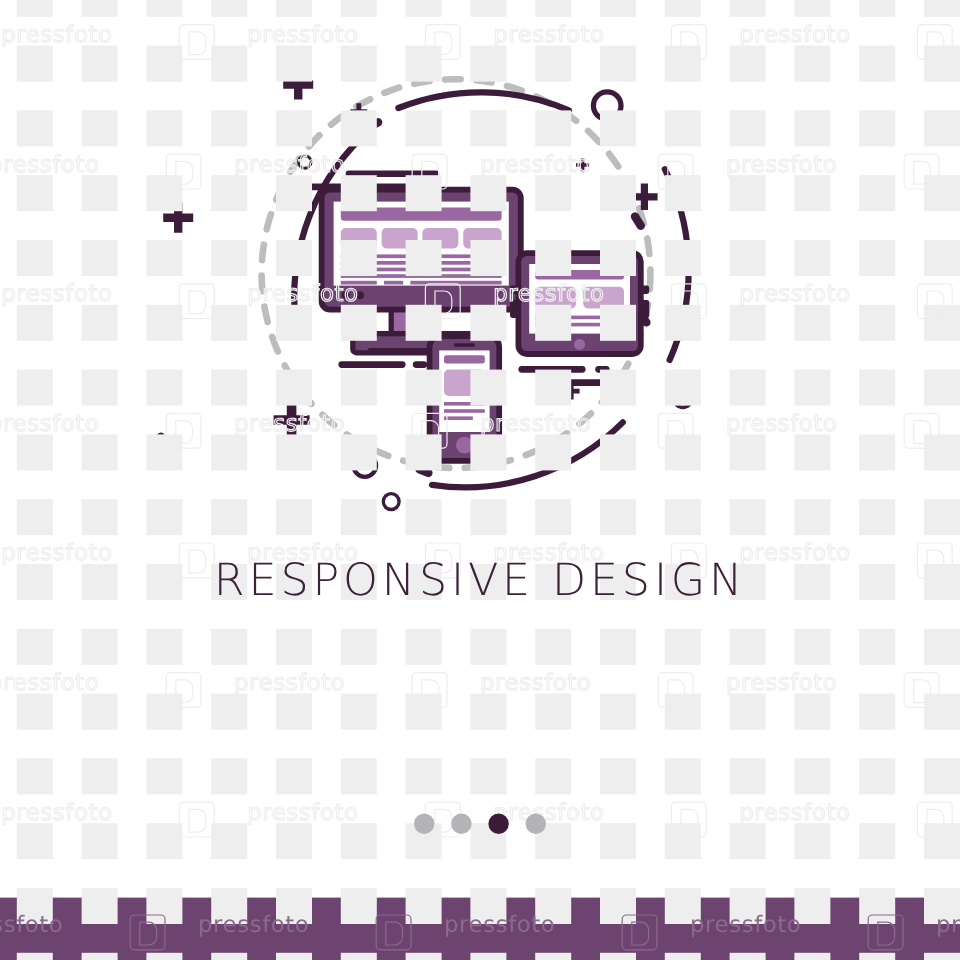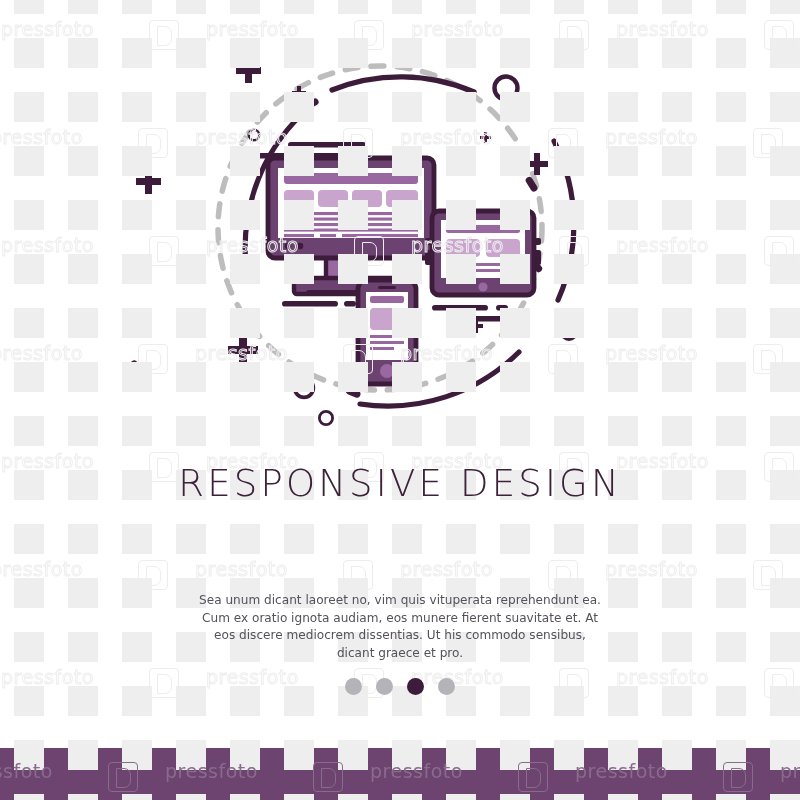--- a/index.html
+++ b/index.html
@@ -657,21 +657,20 @@
 
         <rect x="248" y="246" width="18" height="3" rx="1.5" fill="#3d1c3b"></rect>
 
         <circle cx="257" cy="331" r="7" fill="#9a68a0"></circle>
       </g>
     </svg>
   </div>
 
   <div class="title">RESPONSIVE DESIGN</div>
 
-  <div class="body-copy">Sea unum dicant laoreet no, vim quis vituperata reprehendunt ea. Cum ex oratio ignota audiam, eos munere fierent suavitate et. At eos discere mediocrem dissentias. Ut his commodo sensibus, dicant graece et pro.</div>
 
   <div class="dots">
     <span class="dot"></span>
     <span class="dot"></span>
     <span class="dot active"></span>
     <span class="dot"></span>
   </div>
 
   <div class="footer-bar"></div>
   <div class="footer-wm">

